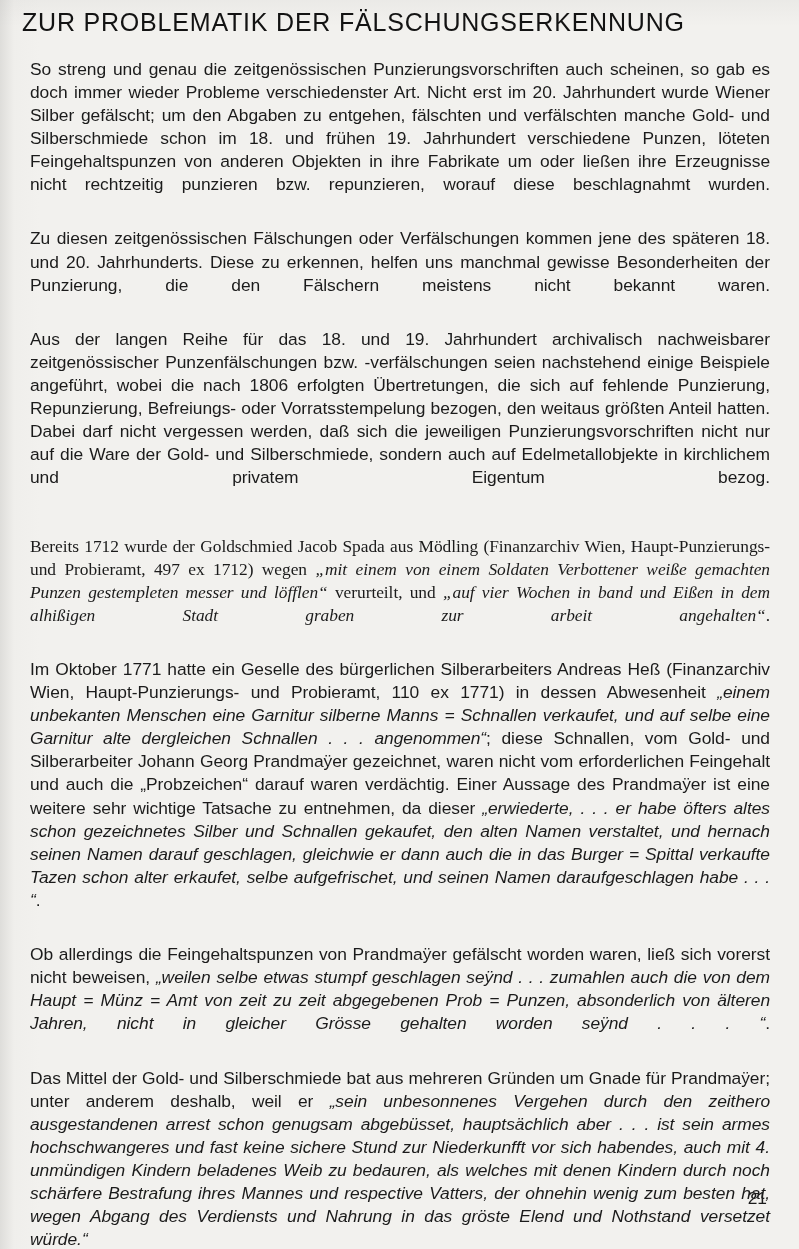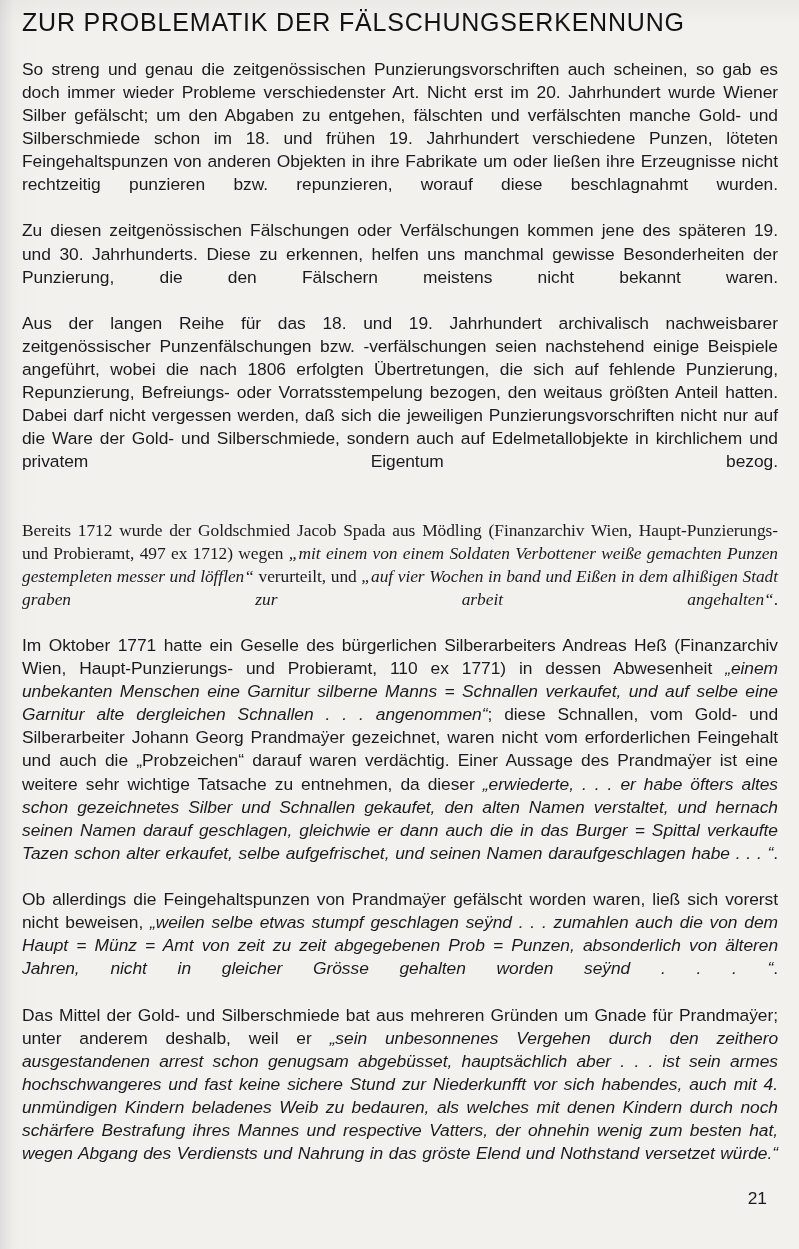--- a/index.html
+++ b/index.html
@@ -37,21 +37,21 @@
     margin: 0;
     padding-top: 8px;
     line-height: 1.15;
     white-space: nowrap;
     color: #131313;
   }
   .body-block {
     margin-top: 21px;
   }
   p.para {
-    margin: 0;
+    margin: 8px;
     font-size: 17.4px;
     line-height: 23.1px;
     text-align: justify;
     text-justify: inter-word;
     letter-spacing: -0.05px;
     color: #1b1b1b;
     -webkit-hyphens: none;
     hyphens: none;
   }
   p.para.gap-before {
@@ -79,21 +79,21 @@
 <body>
 
 <div class="scan-page">
   <div class="content">
 
     <h1 class="page-heading">ZUR PROBLEMATIK DER FÄLSCHUNGSERKENNUNG</h1>
 
     <div class="body-block">
 
     <p class="para"><span>So streng und genau die zeitgenössischen Punzierungsvorschriften auch scheinen, so gab es doch immer wieder Probleme verschiedenster Art. Nicht erst im 20. Jahrhundert wurde Wiener Silber gefälscht; um den Abgaben zu entgehen, fälschten und verfälschten manche Gold- und Silberschmiede schon im 18. und frühen 19. Jahrhundert verschiedene Punzen, löteten Feingehaltspunzen von anderen Objekten in ihre Fabrikate um oder ließen ihre Erzeugnisse nicht rechtzeitig punzieren bzw. repunzieren, worauf diese beschlagnahmt wurden.</span></p>
-        <p class="para"><span>Zu diesen zeitgenössischen Fälschungen oder Verfälschungen kommen jene des späteren 19. und 30. Jahrhunderts. Diese zu erkennen, helfen uns manchmal gewisse Besonderheiten der Punzierung, die den Fälschern meistens nicht bekannt waren.</span></p>
+        <p class="para"><span>Zu diesen zeitgenössischen Fälschungen oder Verfälschungen kommen jene des späteren 18. und 20. Jahrhunderts. Diese zu erkennen, helfen uns manchmal gewisse Besonderheiten der Punzierung, die den Fälschern meistens nicht bekannt waren.</span></p>
         <p class="para"><span>Aus der langen Reihe für das 18. und 19. Jahrhundert archivalisch nachweisbarer zeitgenössischer Punzenfälschungen bzw. -verfälschungen seien nachstehend einige Beispiele angeführt, wobei die nach 1806 erfolgten Übertretungen, die sich auf fehlende Punzierung, Repunzierung, Befreiungs- oder Vorratsstempelung bezogen, den weitaus größten Anteil hatten. Dabei darf nicht vergessen werden, daß sich die jeweiligen Punzierungsvorschriften nicht nur auf die Ware der Gold- und Silberschmiede, sondern auch auf Edelmetallobjekte in kirchlichem und privatem Eigentum bezog.</span></p>
         <p class="para gap-before"><span>Bereits 1712 wurde der Goldschmied Jacob Spada aus Mödling (Finanzarchiv Wien, Haupt-Punzierungs- und Probieramt, 497 ex 1712) wegen </span><em class="quote">„mit einem von einem Soldaten Verbottener weiße gemachten Punzen gestempleten messer und löfflen“</em><span> verurteilt, und </span><em class="quote">„auf vier Wochen in band und Eißen in dem alhißigen Stadt graben zur arbeit angehalten“</em><span>.</span></p>
         <p class="para"><span>Im Oktober 1771 hatte ein Geselle des bürgerlichen Silberarbeiters Andreas Heß (Finanzarchiv Wien, Haupt-Punzierungs- und Probieramt, 110 ex 1771) in dessen Abwesenheit </span><em class="quote">„einem unbekanten Menschen eine Garnitur silberne Manns = Schnallen verkaufet, und auf selbe eine Garnitur alte dergleichen Schnallen . . . angenommen“</em><span>; diese Schnallen, vom Gold- und Silberarbeiter Johann Georg Prandmaÿer gezeichnet, waren nicht vom erforderlichen Feingehalt und auch die „Probzeichen“ darauf waren verdächtig. Einer Aussage des Prandmaÿer ist eine weitere sehr wichtige Tatsache zu entnehmen, da dieser </span><em class="quote">„erwiederte, . . . er habe öfters altes schon gezeichnetes Silber und Schnallen gekaufet, den alten Namen verstaltet, und hernach seinen Namen darauf geschlagen, gleichwie er dann auch die in das Burger = Spittal verkaufte Tazen schon alter erkaufet, selbe aufgefrischet, und seinen Namen daraufgeschlagen habe . . . “</em><span>.</span></p>
         <p class="para"><span>Ob allerdings die Feingehaltspunzen von Prandmaÿer gefälscht worden waren, ließ sich vorerst nicht beweisen, </span><em class="quote">„weilen selbe etwas stumpf geschlagen seÿnd . . . zumahlen auch die von dem Haupt = Münz = Amt von zeit zu zeit abgegebenen Prob = Punzen, absonderlich von älteren Jahren, nicht in gleicher Grösse gehalten worden seÿnd . . . “</em><span>.</span></p>
         <p class="para"><span>Das Mittel der Gold- und Silberschmiede bat aus mehreren Gründen um Gnade für Prandmaÿer; unter anderem deshalb, weil er </span><em class="quote">„sein unbesonnenes Vergehen durch den zeithero ausgestandenen arrest schon genugsam abgebüsset, hauptsächlich aber . . . ist sein armes hochschwangeres und fast keine sichere Stund zur Niederkunfft vor sich habendes, auch mit 4. unmündigen Kindern beladenes Weib zu bedauren, als welches mit denen Kindern durch noch schärfere Bestrafung ihres Mannes und respective Vatters, der ohnehin wenig zum besten hat, wegen Abgang des Verdiensts und Nahrung in das gröste Elend und Nothstand versetzet würde.“</em></p>
       </div>
 
   </div>
 
   <div class="page-number">21</div>

